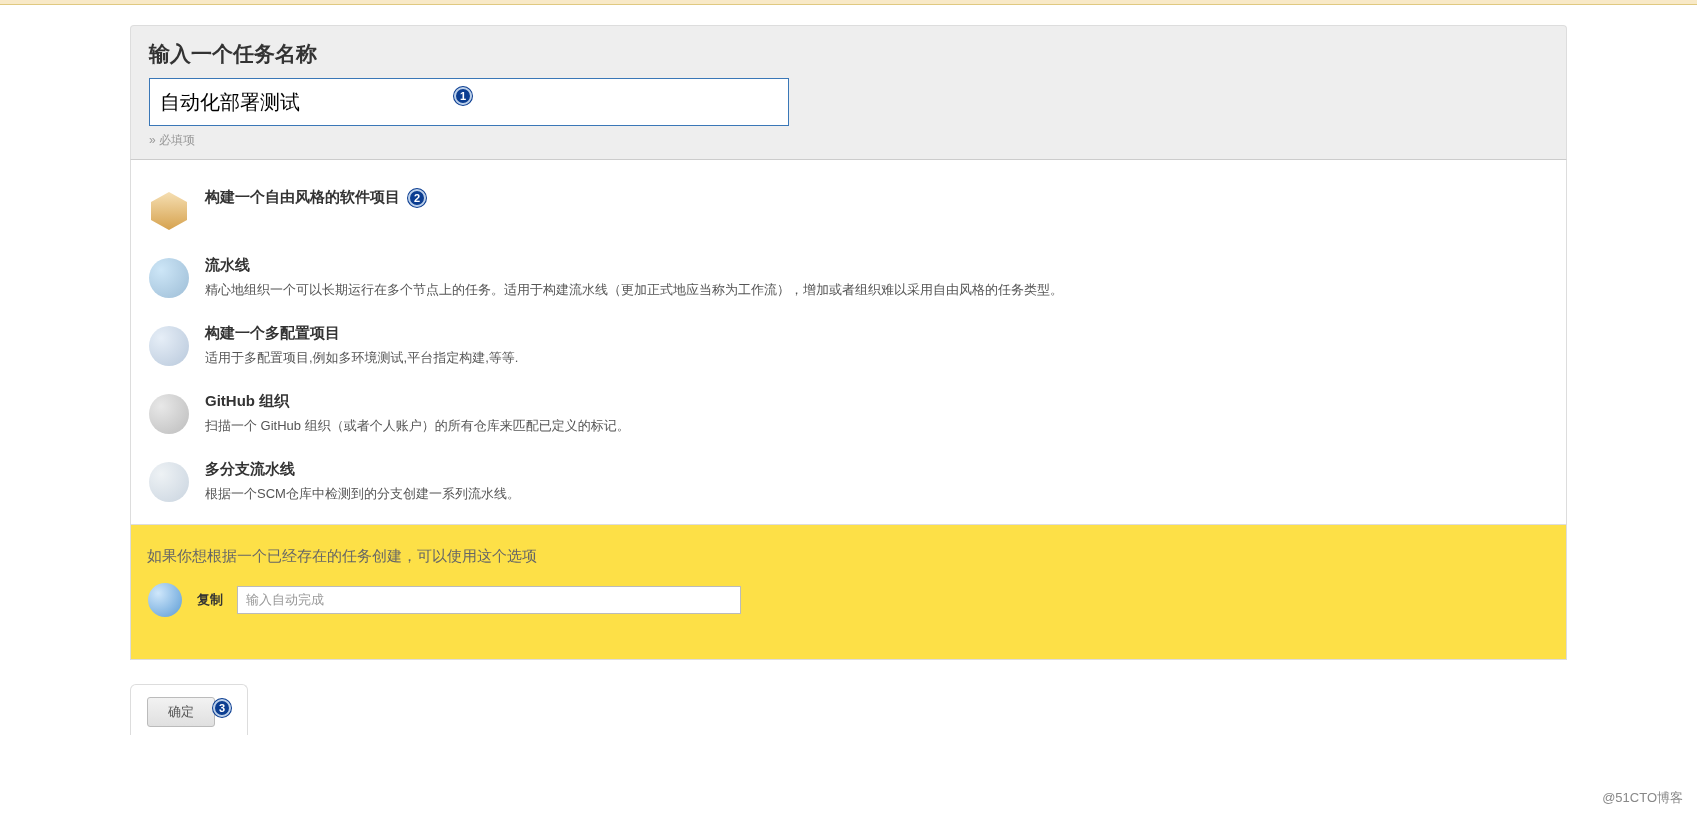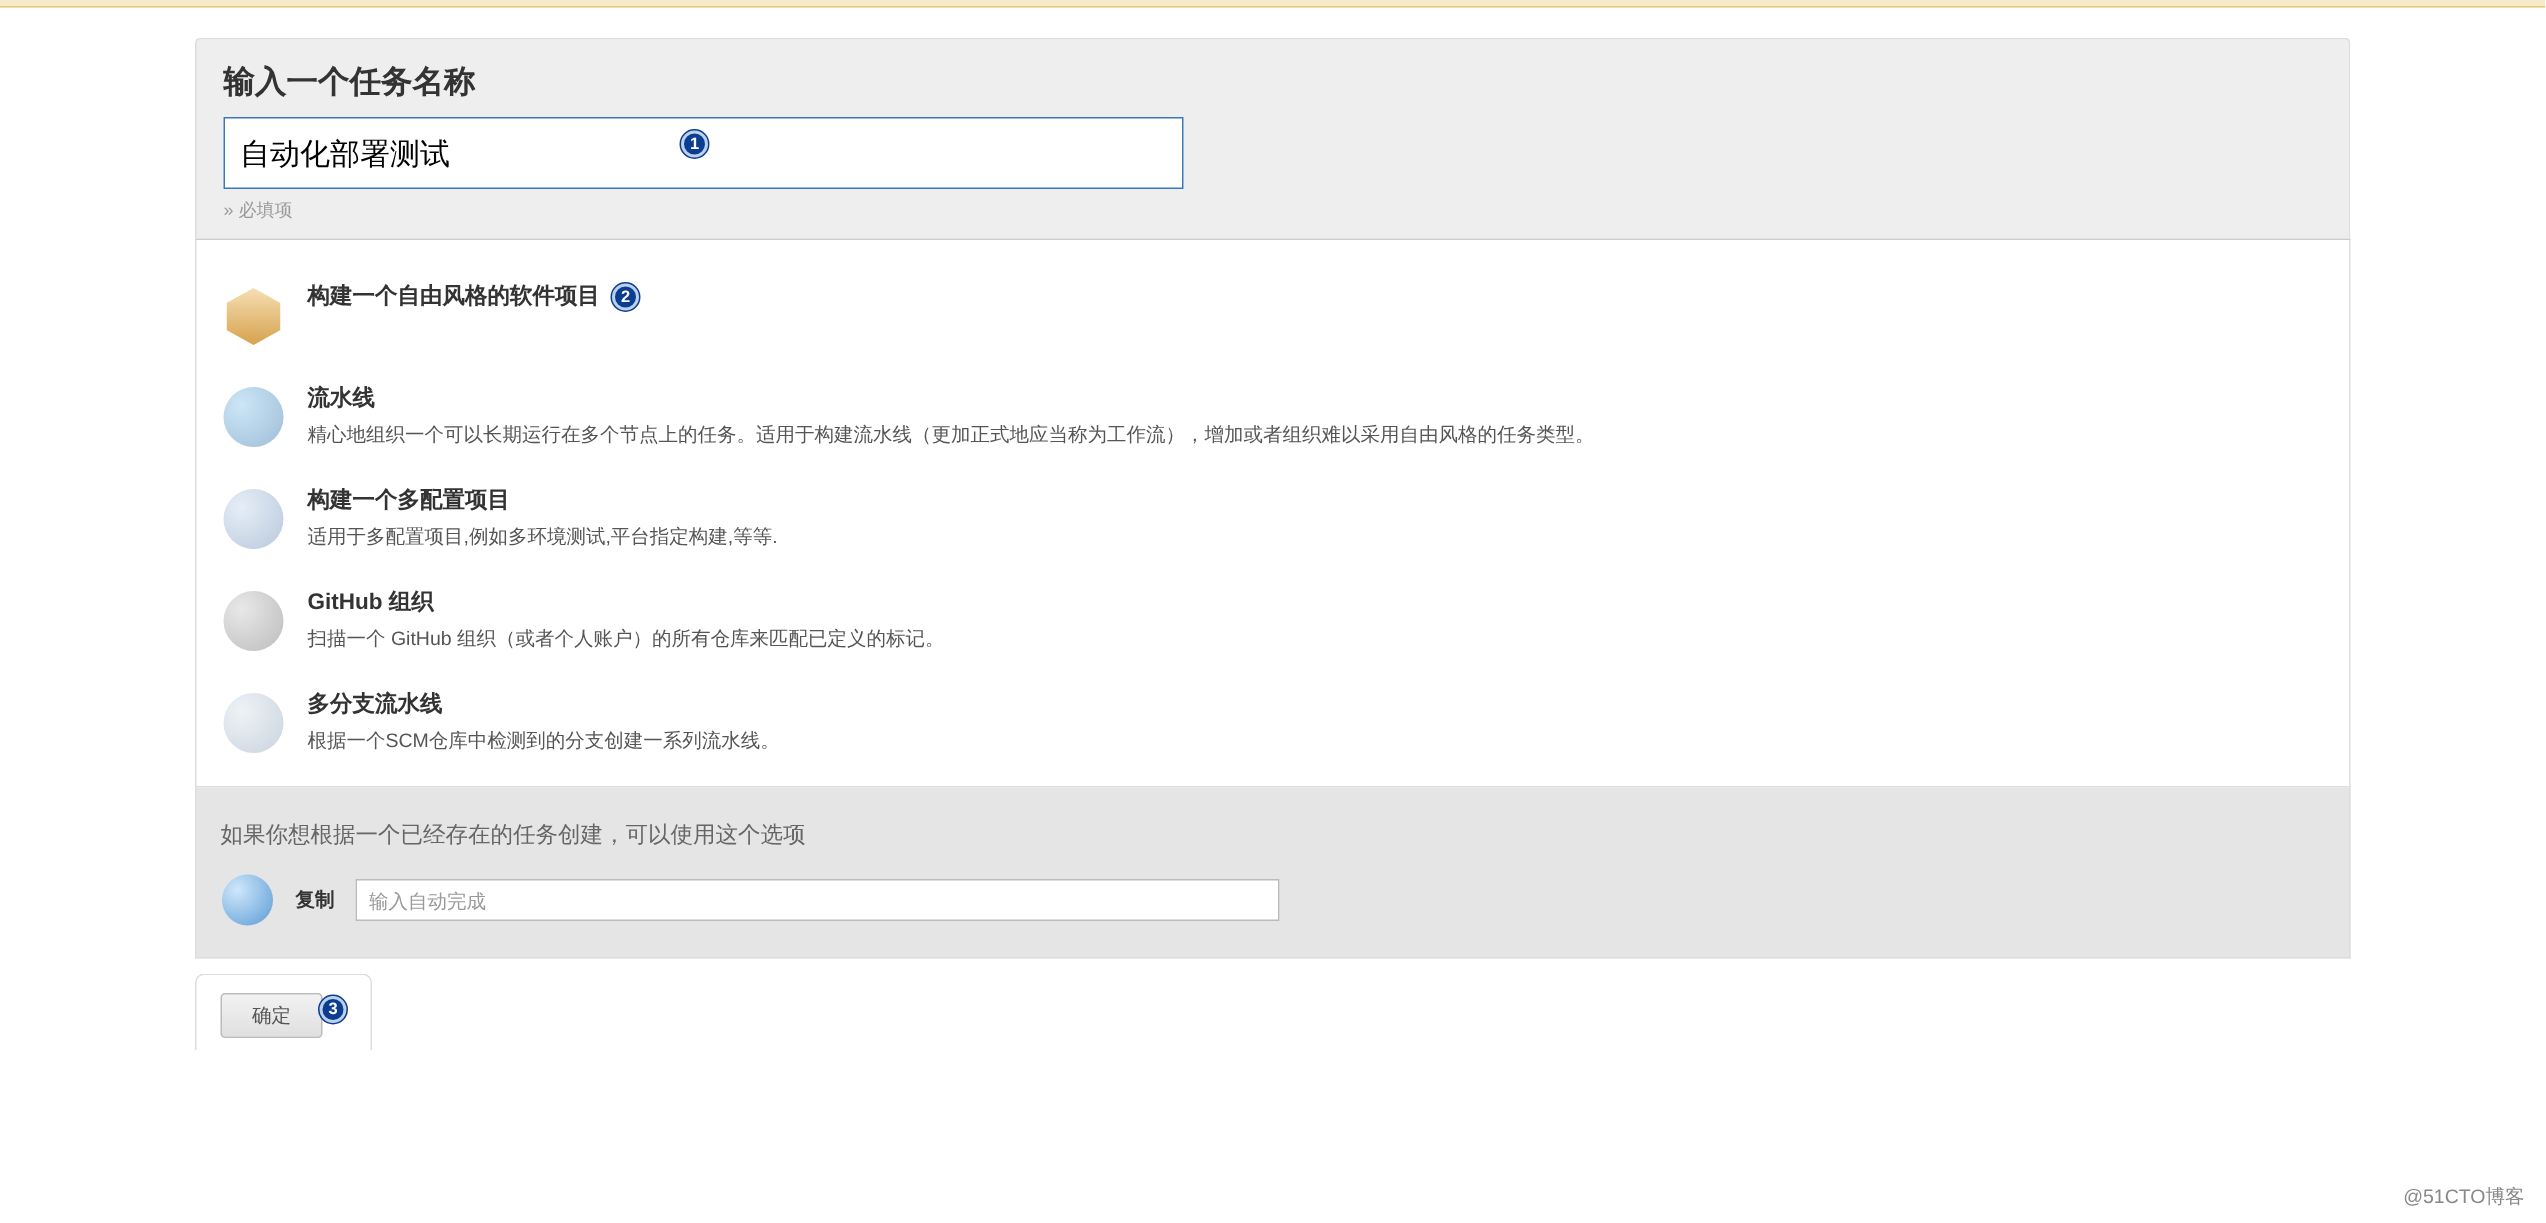--- a/index.html
+++ b/index.html
@@ -99,53 +99,54 @@
     width: 18px; height: 18px;
     border-radius: 50%;
     background: #0b3d91; color: #fff;
     font-size: 11px; font-weight: bold;
     border: 2px solid #bcd0ea;
     box-shadow: 0 0 0 1px #0b3d91;
     margin-left: 8px;
   }
 
   .panel-copy {
-    background: #e5e5e5;
+    background: #fde047;
     border: 1px solid #ddd;
     border-top: none;
-    padding: 18px 12px 20px 12px;
+    padding: 18px 12px 41px 12px;
   }
   .copy-hint {
     font-size: 15px;
     color: #666;
     margin: 4px 0 16px 4px;
   }
   .copy-row {
     display: flex;
     align-items: center;
     gap: 14px;
     padding-left: 4px;
   }
   .copy-ico {
     width: 36px; height: 36px;
     display: flex; align-items: center; justify-content: center;
   }
   .copy-label { font-weight: bold; font-size: 13px; color: #333; }
   .copy-input {
-    width: 616px;
+    width: 504px;
     height: 28px;
     padding: 2px 8px;
     font-size: 13px;
     border: 1px solid #bbb;
     background: #fff;
+    font-family: Liberation Mono, monospace;
   }
   .copy-input::placeholder { color: #999; }
 
   .panel-footer {
-    margin-top: 10px;
+    margin-top: 24px;
     background: #fff;
     border: 1px solid #ddd;
     border-bottom: none;
     border-radius: 6px 6px 0 0;
     padding: 12px 28px 8px 16px;
     width: 118px;
     position: relative;
   }
   .ok-btn {
     padding: 5px 20px;

